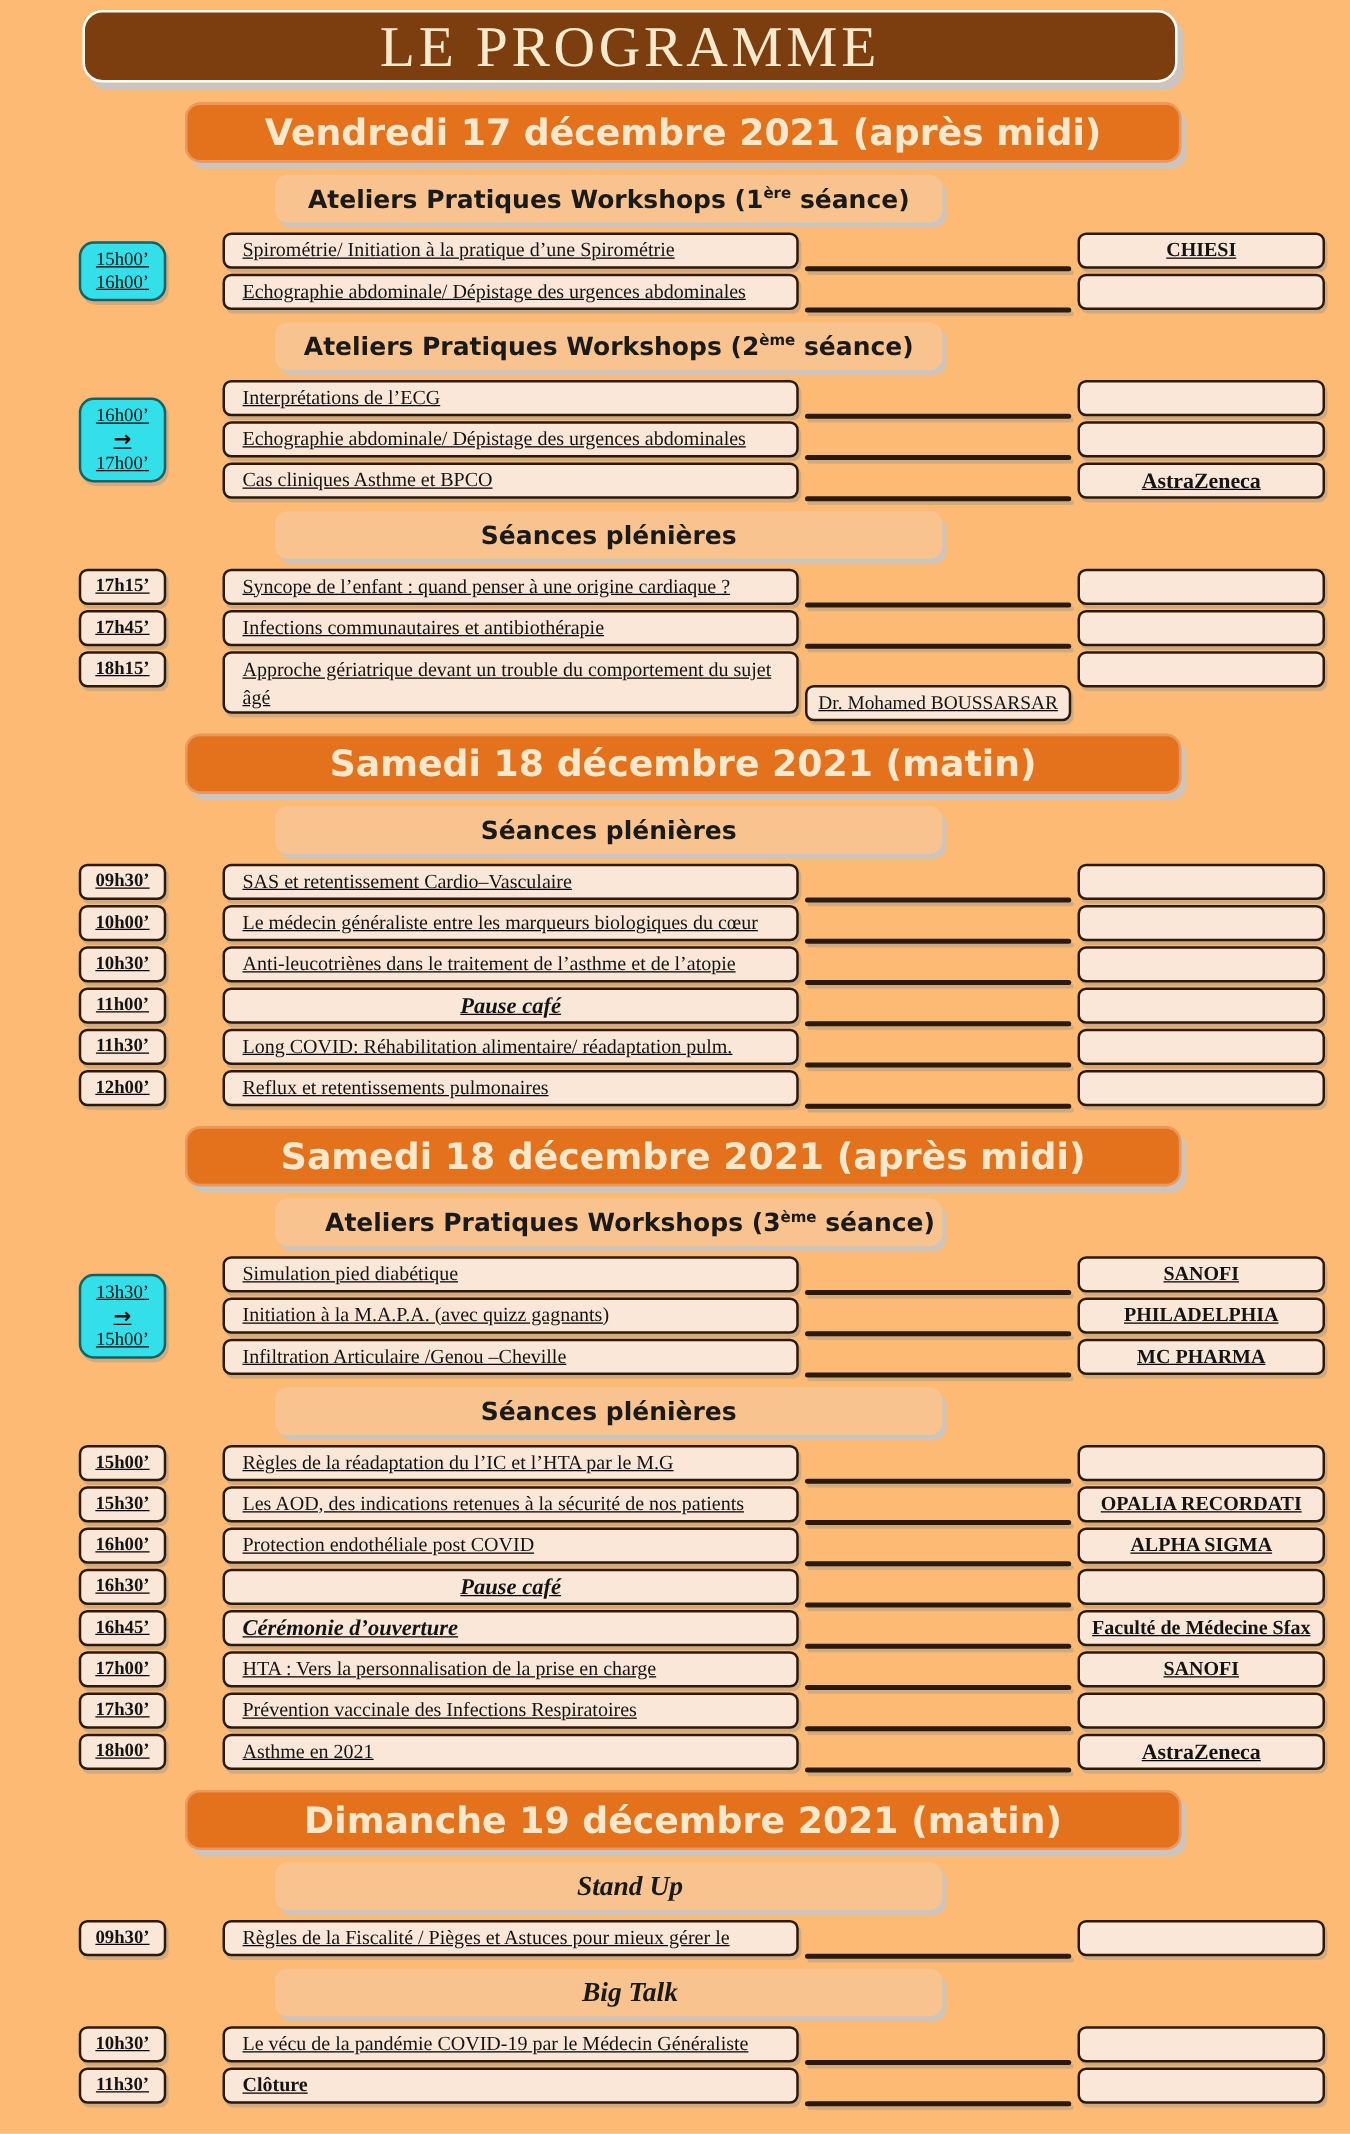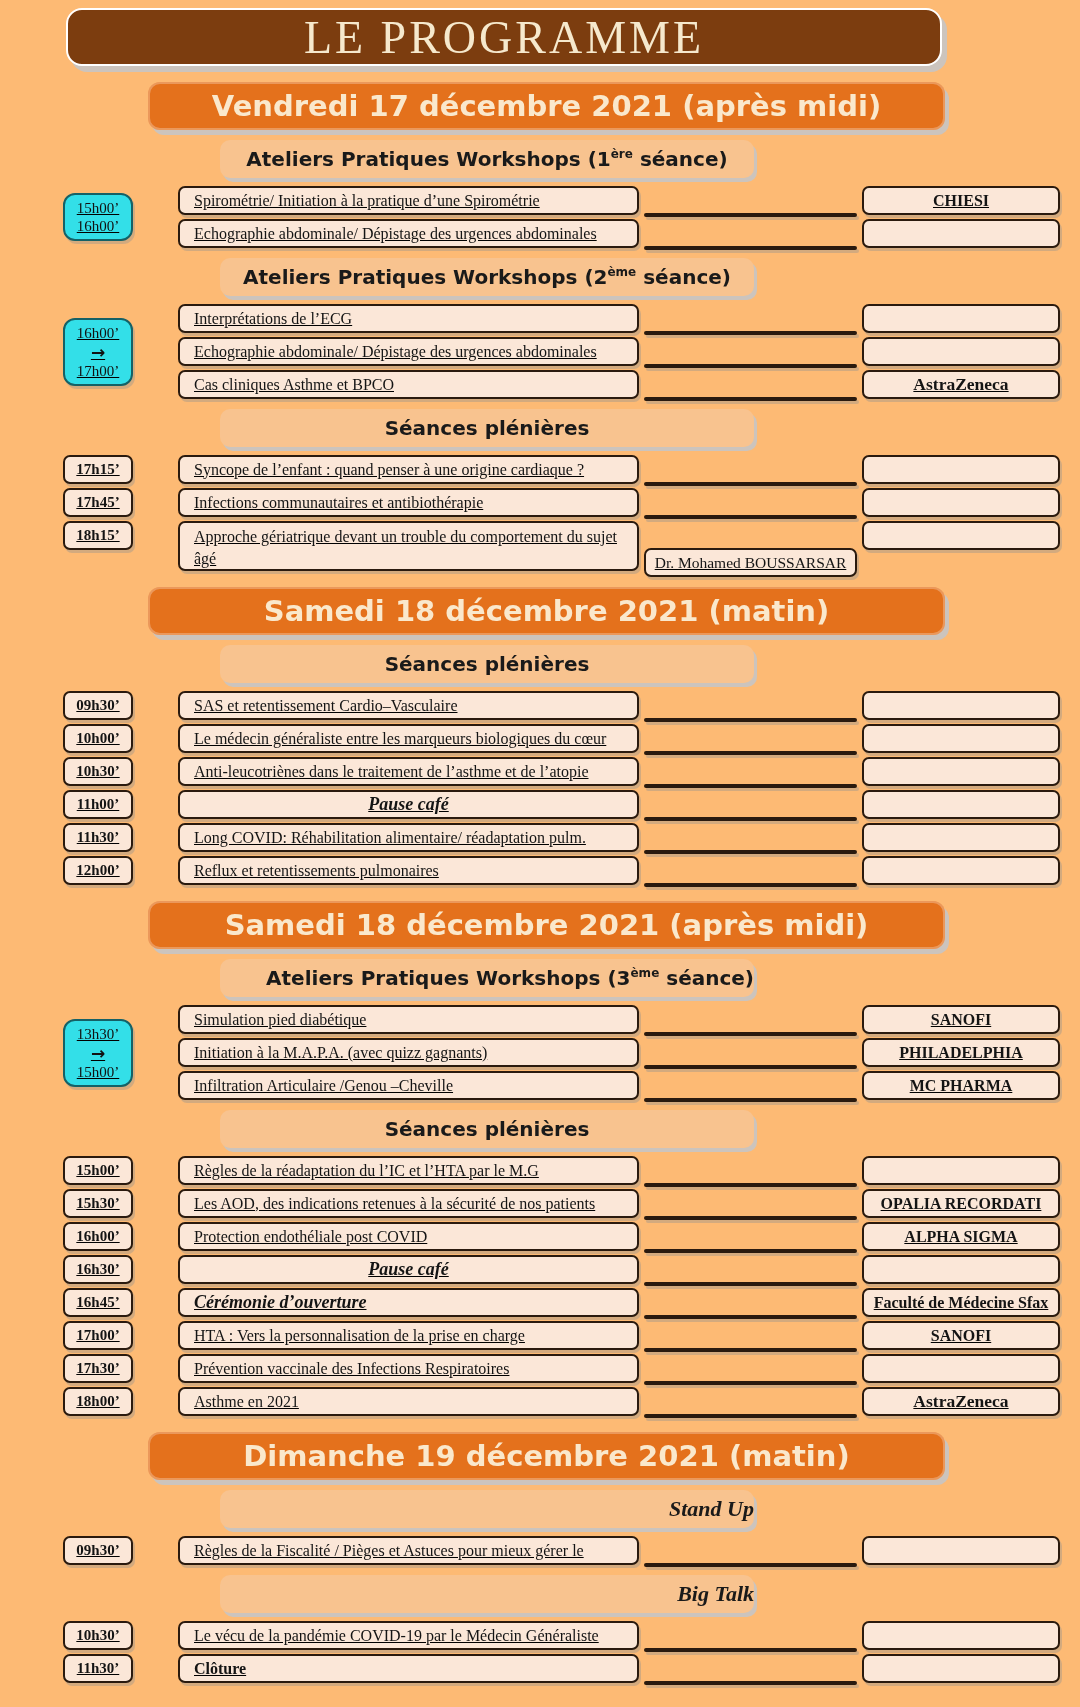--- a/index.html
+++ b/index.html
@@ -23,21 +23,21 @@
   }
   .section-banner{
     margin:10px 0 0 220px;width:534px;height:38px;
     background:#F8C38F;border-radius:10px;
     box-shadow:3px 4px 0 #ccc4bd;
     color:#1a1a1a;display:flex;align-items:center;box-sizing:border-box;
   }
   .section-banner.sans{font:bold 20px "DejaVu Sans",sans-serif;}
   .section-banner.serif-italic{font:bold italic 22px "Liberation Serif",serif;}
   .section-banner.center{justify-content:center;}
-  .section-banner.left{justify-content:flex-end;padding-left:34px;}
+  .section-banner.left{justify-content:center;padding-left:34px;}
   .section-banner .sup{font-size:12px;line-height:1;}
 
   
   .row-group{display:flex;align-items:center;gap:5px;margin:8px 0 0 63px;width:957px;text-decoration:underline;}
   .rows{display:flex;flex-direction:column;gap:4px;flex:1;}
   .row{display:flex;gap:5px;height:29px;}
   .row.tall{height:50px;}
   .cell{
     background:#FBE7D8;border:2px solid #2A1A0E;border-radius:7px;
     box-shadow:2px 3px 0 rgba(160,150,140,.45);

